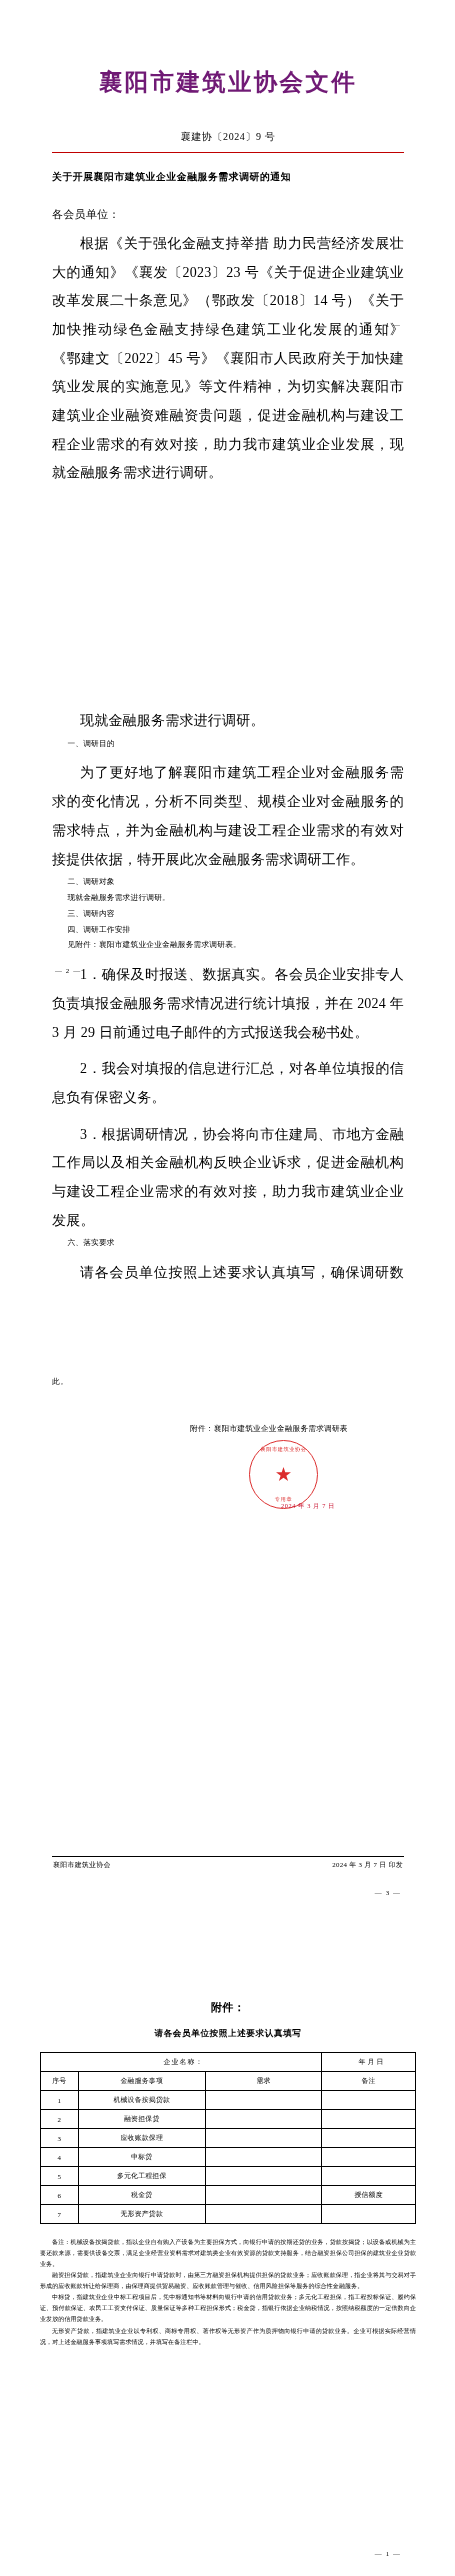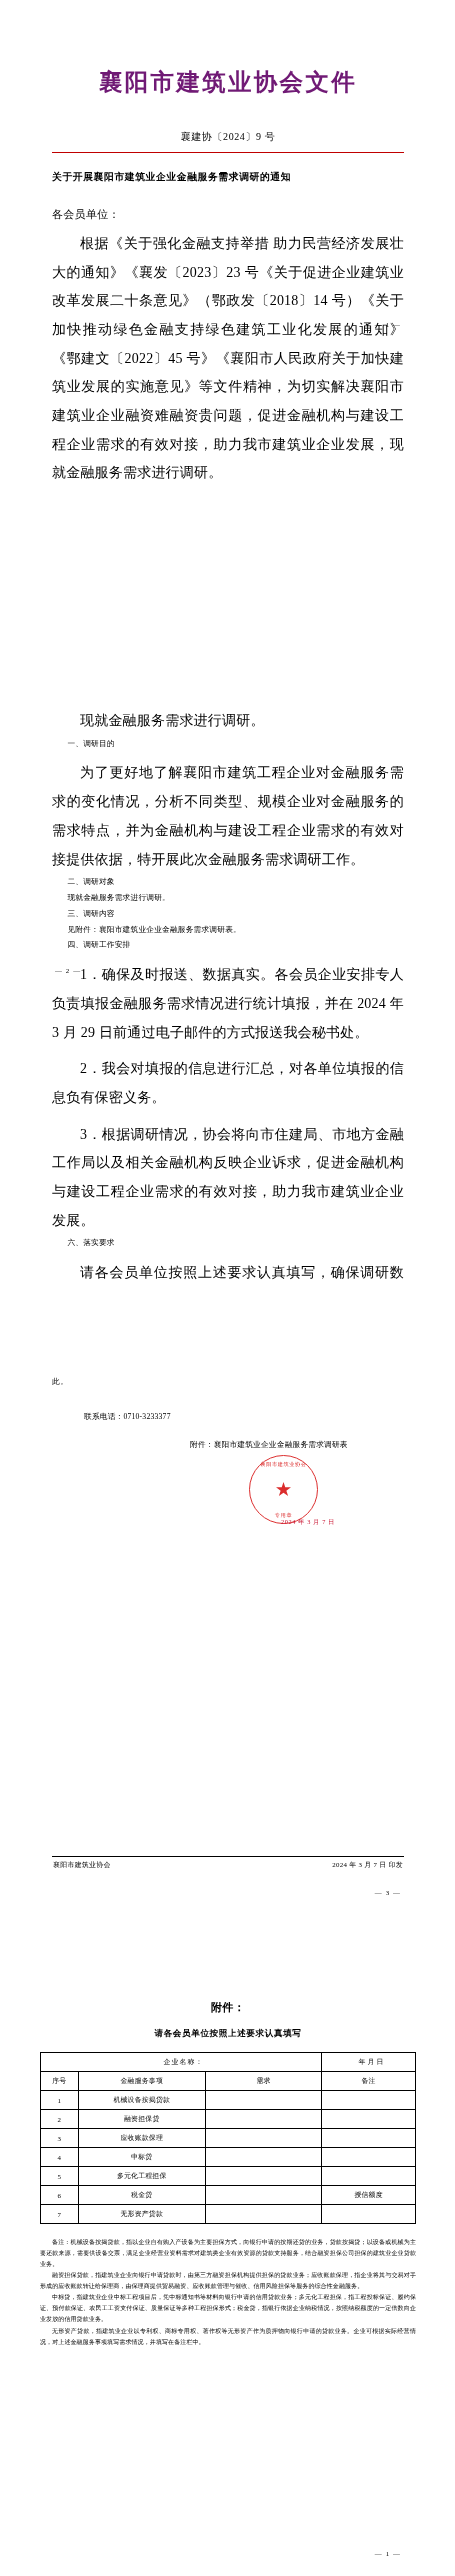--- a/index.html
+++ b/index.html
@@ -213,36 +213,35 @@
 </div>
 
 <div class="page" id="page2">
   <div class="page2-top">
     <p class="body-p">现就金融服务需求进行调研。</p>
     <p class="sec-head">一、调研目的</p>
     <p class="body-p">为了更好地了解襄阳市建筑工程企业对金融服务需求的变化情况，分析不同类型、规模企业对金融服务的需求特点，并为金融机构与建设工程企业需求的有效对接提供依据，特开展此次金融服务需求调研工作。</p>
     <p class="sec-head">二、调研对象</p>
     <p class="sec-head">现就金融服务需求进行调研。</p>
     <p class="sec-head">三、调研内容</p>
+    <p class="sec-head">四、调研工作安排</p>
     <p class="sec-head">见附件：襄阳市建筑业企业金融服务需求调研表。</p>
-    <p class="sec-head">四、调研工作安排</p>
     <p class="body-p">1．确保及时报送、数据真实。各会员企业安排专人负责填报金融服务需求情况进行统计填报，并在 2024 年 3 月 29 日前通过电子邮件的方式报送我会秘书处。</p>
     <p class="body-p">2．我会对填报的信息进行汇总，对各单位填报的信息负有保密义务。</p>
     <p class="body-p">3．根据调研情况，协会将向市住建局、市地方金融工作局以及相关金融机构反映企业诉求，促进金融机构与建设工程企业需求的有效对接，助力我市建筑业企业发展。</p>
     <p class="sec-head">六、落实要求</p>
     <p class="body-p">请各会员单位按照上述要求认真填写，确保调研数据的准确性和全面性，为建筑业企业与金融机构有效对接提供科学依</p>
   </div>
   <div class="pg-num left" style="top:323px;">— 2 —</div>
 </div>
 
 <div class="page" id="page3">
   <div class="page3-top">
     <div class="this-line">此。</div>
     <div style="height:22px;"></div>
-    <div class="contact">联系电话：0710-3233377</div>
     <div class="attach-line">附件：襄阳市建筑业企业金融服务需求调研表</div>
     <div class="seal-wrap">
       <div class="seal">
         <div class="seal-top-text">襄阳市建筑业协会</div>
         <div class="seal-star">★</div>
         <div class="seal-bottom-text">专用章</div>
       </div>
       <div class="seal-date">2024 年 3 月 7 日</div>
     </div>
   </div>

